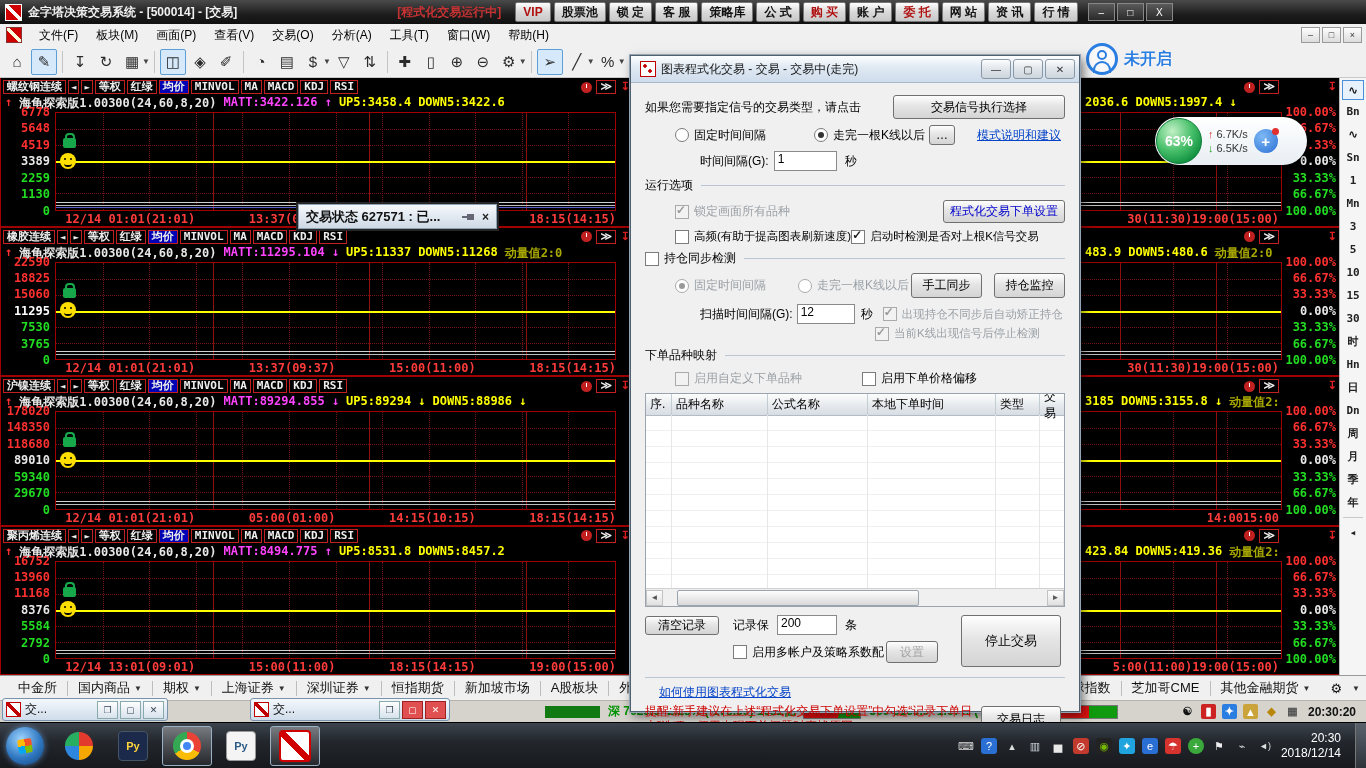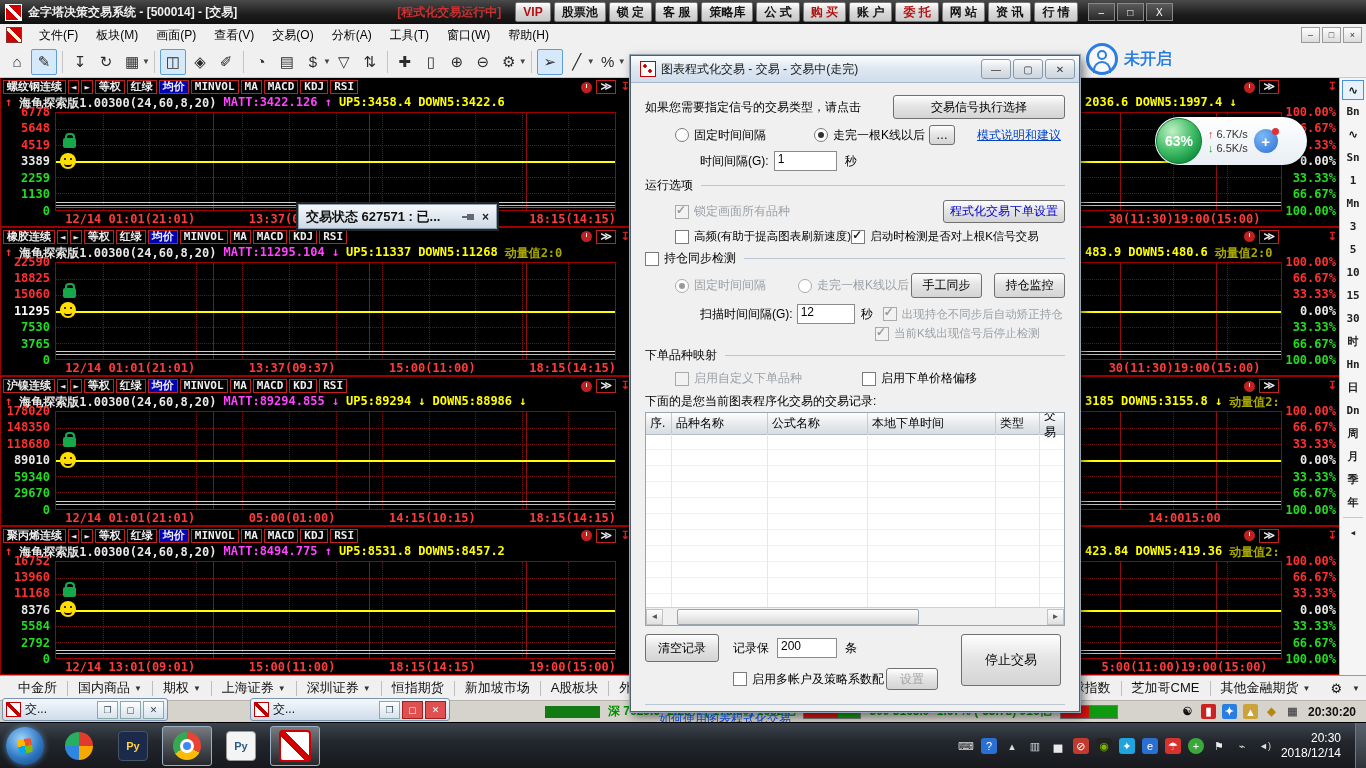--- a/index.html
+++ b/index.html
@@ -66,21 +66,21 @@
   .lock{position:absolute;left:7px;top:26%;width:13px;height:10px;background:#17a84b;border-radius:2px;}
   .lock::before{content:"";position:absolute;top:-5px;left:2px;width:6px;height:6px;border:2px solid #17a84b;
     border-bottom:none;border-radius:4px 4px 0 0;}
   .smiley{position:absolute;left:4px;top:41%;width:16px;height:16px;border-radius:50%;background:#ffdf00;}
   .smiley::before{content:"";position:absolute;left:4px;top:5px;width:2px;height:2px;border-radius:50%;
     background:#000;box-shadow:6px 0 0 #000;}
   .smiley::after{content:"";position:absolute;left:4px;top:7px;width:8px;height:5px;border-bottom:2px solid #000;border-radius:50%;}
   .time-row{position:absolute;bottom:0;height:14px;display:flex;color:#ff3b3b;
     font:bold 12px "DejaVu Sans Mono",monospace;white-space:nowrap;}
   .time-row.tl{left:54px;right:16px;} .time-row.tl span{flex:1;text-align:right;}
-  .time-row.tr{left:447px;right:60px;justify-content:center;margin-left:9px;}
+  .time-row.tr{left:447px;right:60px;justify-content:flex-end;margin-left:9px;}
   .pct-col{position:absolute;right:0;width:55px;top:34px;bottom:15px;}
   .pct-label{position:absolute;right:3px;transform:translateY(-50%);font:bold 12px "DejaVu Sans Mono",monospace;}
   .r-line{padding-left:447px;}
   
   .period-bar{position:absolute;right:0;top:77px;width:26px;height:598px;background:#f5f5f5;
     border-left:1px solid #bbb;display:flex;flex-direction:column;align-items:center;padding-top:3px;z-index:2;}
   .pb-item{height:23px;display:flex;align-items:center;justify-content:center;width:24px;
     font:bold 11px "DejaVu Sans Mono",monospace;color:#222;}
   .pb-item.sel{border:1px solid #4a90d9;background:#e8f2fc;height:18px;width:20px;}
   .pb-rule{width:20px;height:1px;background:#c9c9c9;margin:3px 0;}
@@ -989,23 +989,20 @@
       <div class="d-row" style="padding-left:30px;">
         <span class="chk disabled">
             <span class="box"></span>
             <span>启用自定义下单品种</span>
           </span>
         <span class="chk" style="margin-left:60px;">
             <span class="box"></span>
             <span>启用下单价格偏移</span>
           </span>
       </div>
-      <div class="d-row" style="margin-bottom:2px;">
-        <span>下面的是您当前图表程序化交易的交易记录:</span>
-      </div>
       <div class="dtable">
         <div class="dt-head" id="dtHead">
             <div class="dt-th" style="width: 26px;">序.</div>
             <div class="dt-th" style="width: 96px;">品种名称</div>
             <div class="dt-th" style="width: 100px;">公式名称</div>
             <div class="dt-th" style="width: 128px;">本地下单时间</div>
             <div class="dt-th" style="width: 44px;">类型</div>
             <div class="dt-th" style="width: 26px;">交易</div>
           </div>
         <div class="dt-body" id="dtBody">
@@ -1029,21 +1026,21 @@
           </div>
         <div class="hscroll">
           <div class="hs-arrow">◄</div>
           <div class="hs-thumb"></div>
           <div class="hs-arrow" style="margin-left:auto;">►</div>
         </div>
       </div>
       <div class="d-bottom">
         <div class="d-bleft">
           <div class="d-row">
-            <div class="wbtn" style="width:74px;height:28px;">清空记录</div>
+            <div class="wbtn" style="width:74px;height:19px;">清空记录</div>
             <span style="margin-left:14px;">记录保</span>
             <div class="fld" style="width:52px;margin-left:8px;">200</div>
             <span style="margin-left:8px;">条</span>
           </div>
           <div class="d-row" style="padding-left:88px;">
             <span class="chk">
                 <span class="box"></span>
                 <span>启用多帐户及策略系数配</span>
               </span>
             <div class="wbtn disabled" style="width:52px;height:22px;margin-left:2px;">设置</div>

